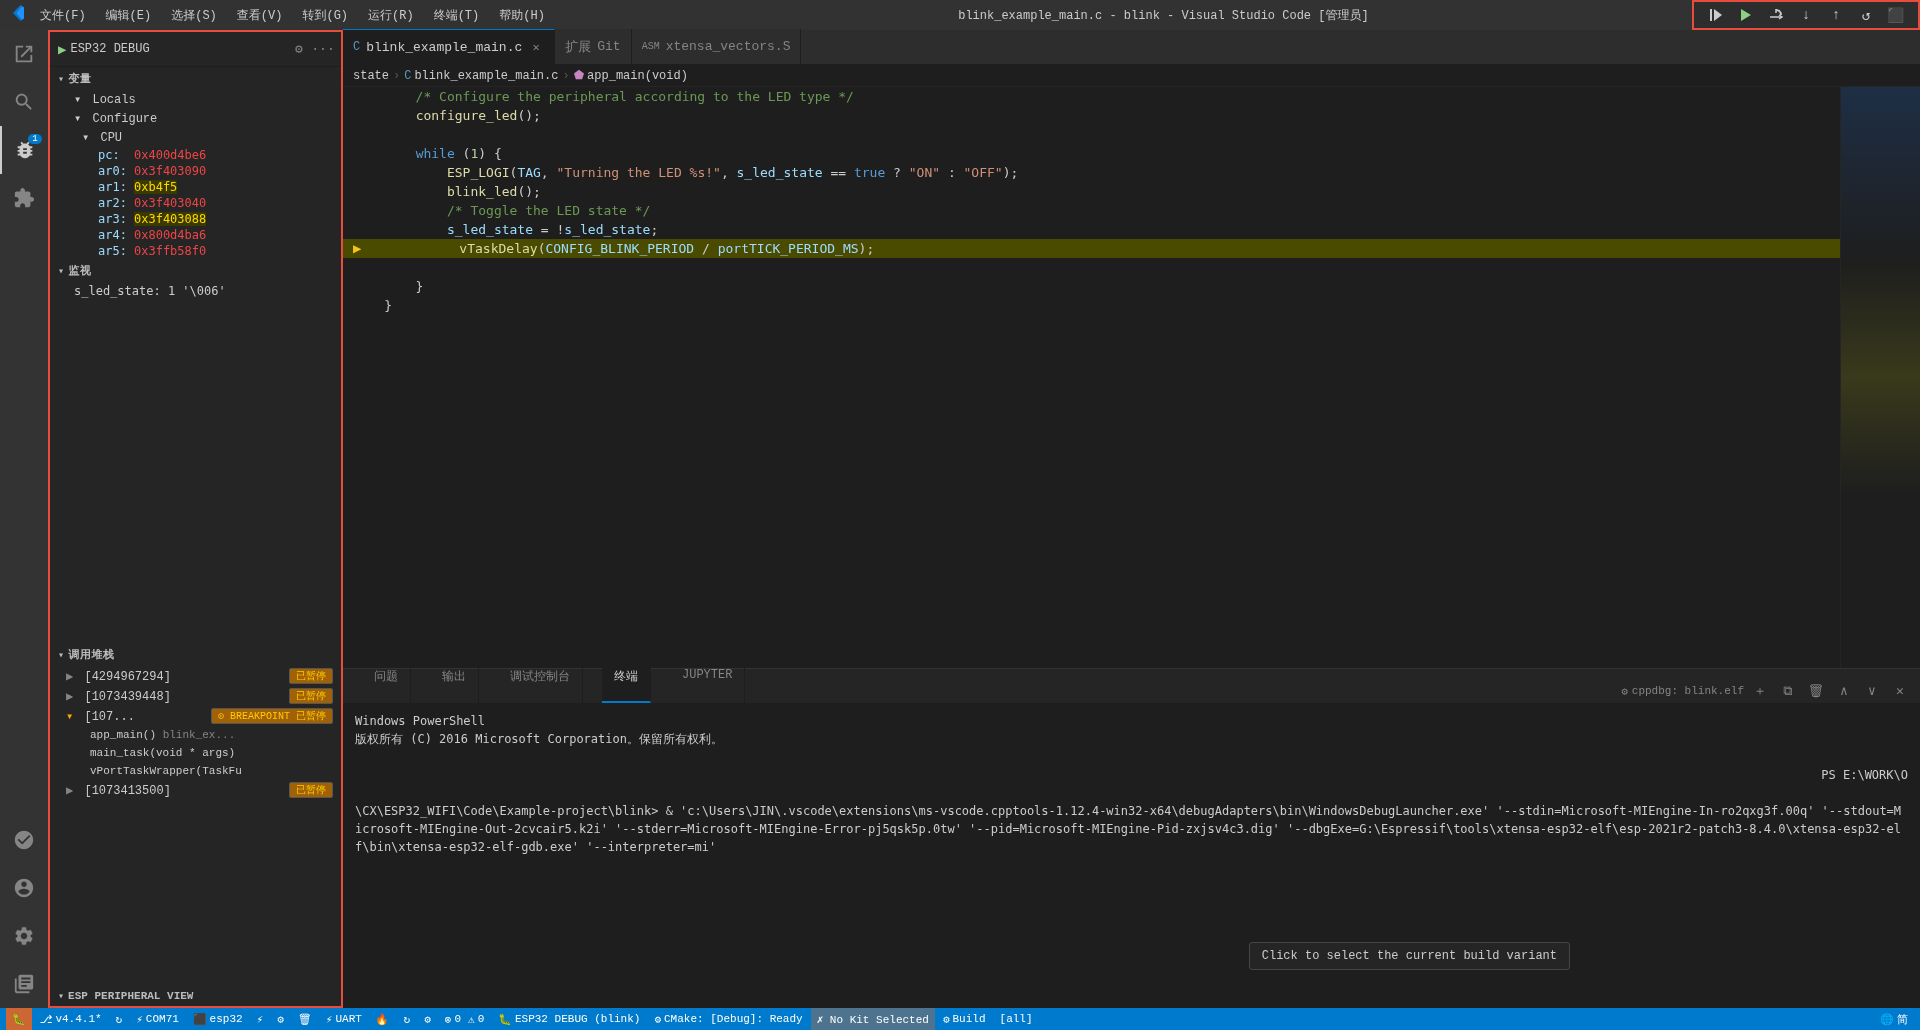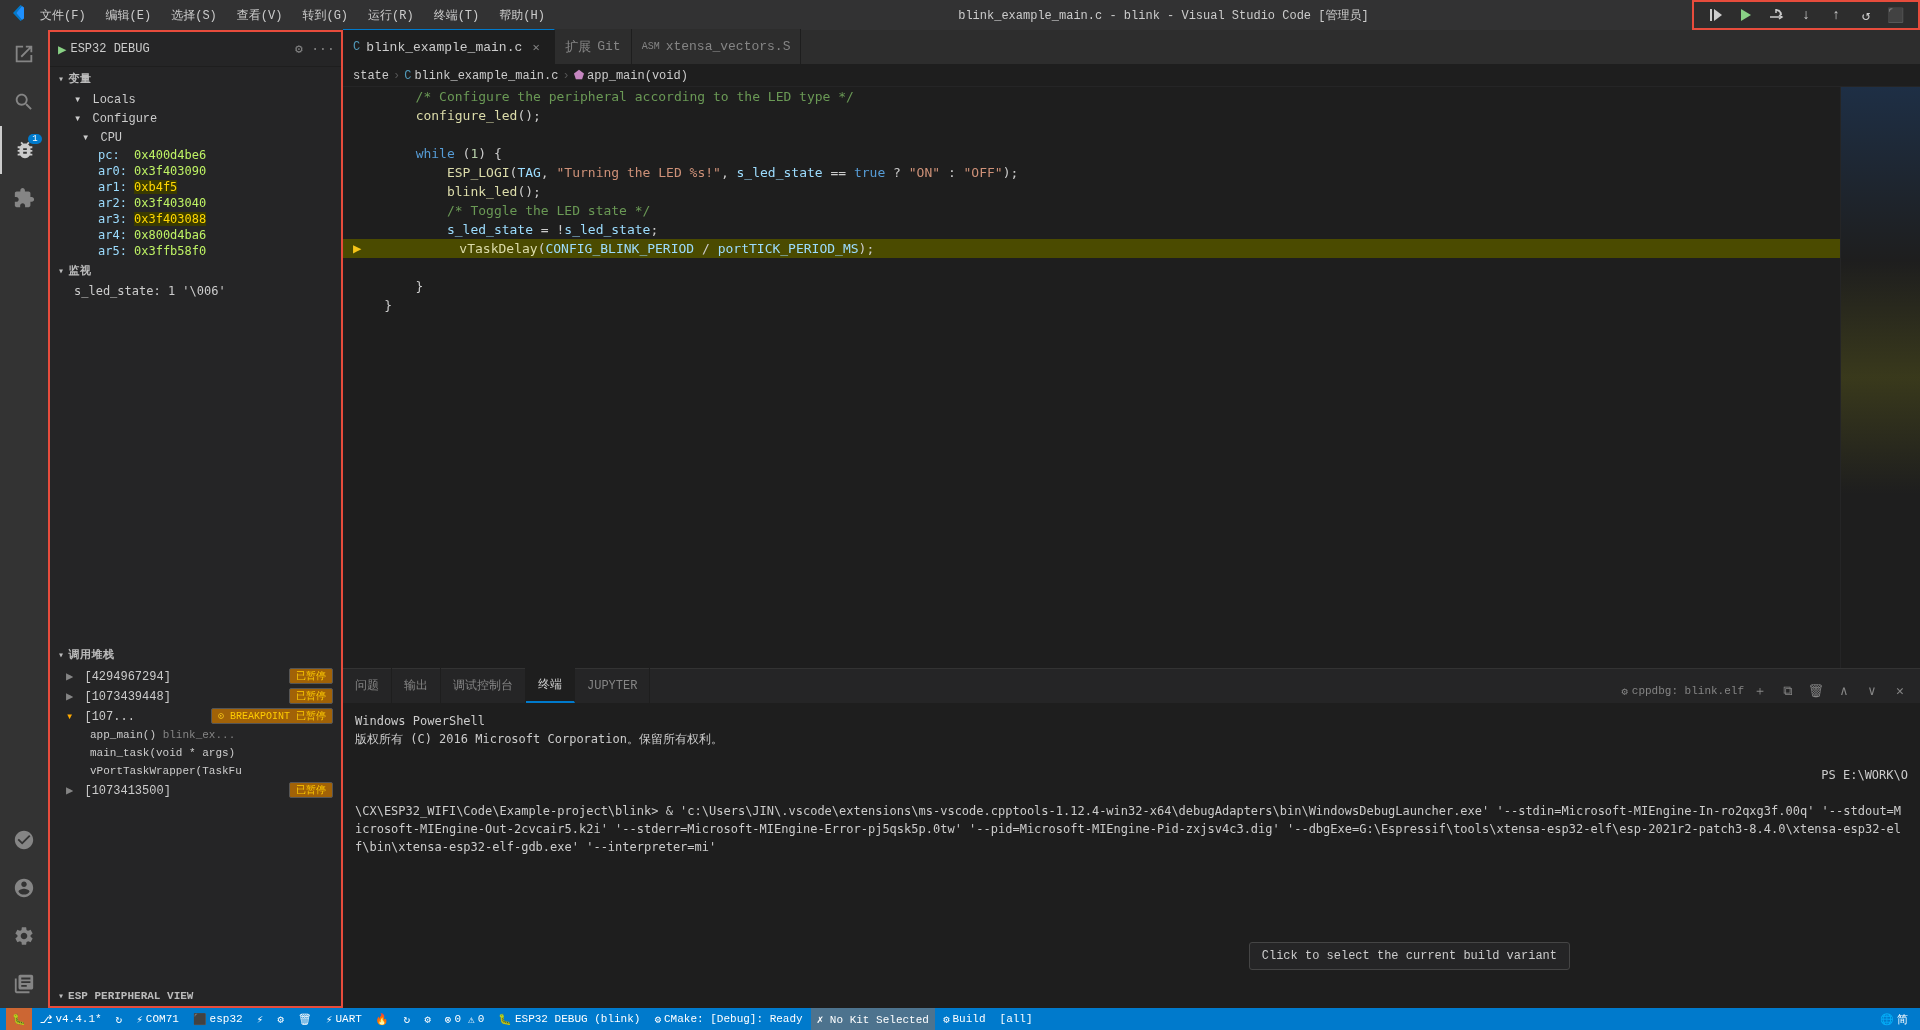--- a/index.html
+++ b/index.html
@@ -151,21 +151,21 @@
     .var-item.sub { padding-left: 24px; }
     .var-item.sub2 { padding-left: 32px; }
 
     .register-row {
       display: flex;
       padding: 1px 0 1px 48px;
       font-size: 12px;
       font-family: monospace;
     }
     .reg-name { color: #9cdcfe; width: 36px; }
-    .reg-value { color: #bef264; }
+    .reg-value { color: #ef4444; }
     .reg-value.highlight { color: #ffd700; background: #3a3a00; }
 
     .watch-item {
       padding: 2px 8px 2px 24px;
       font-size: 12px;
     }
 
     .call-stack-section { flex: 1; overflow-y: auto; }
     .stack-item {
       padding: 2px 8px 2px 16px;
@@ -360,26 +360,26 @@
     .panel-tabs {
       height: 35px;
       background: #252526;
       display: flex;
       align-items: flex-end;
       border-bottom: 1px solid #1e1e1e;
     }
     .panel-tab {
       height: 35px;
       display: flex;
-      align-items: center;
       padding: 0 12px;
       font-size: 12px;
       cursor: pointer;
       color: #858585;
       border-right: 1px solid #1e1e1e;
+      margin-left: 19px;
     }
     .panel-tab.active {
       color: #cccccc;
       border-bottom: 2px solid #007acc;
       background: #1e1e1e;
     }
     .panel-end { flex: 1; }
     .panel-actions {
       display: flex;
       align-items: center;

